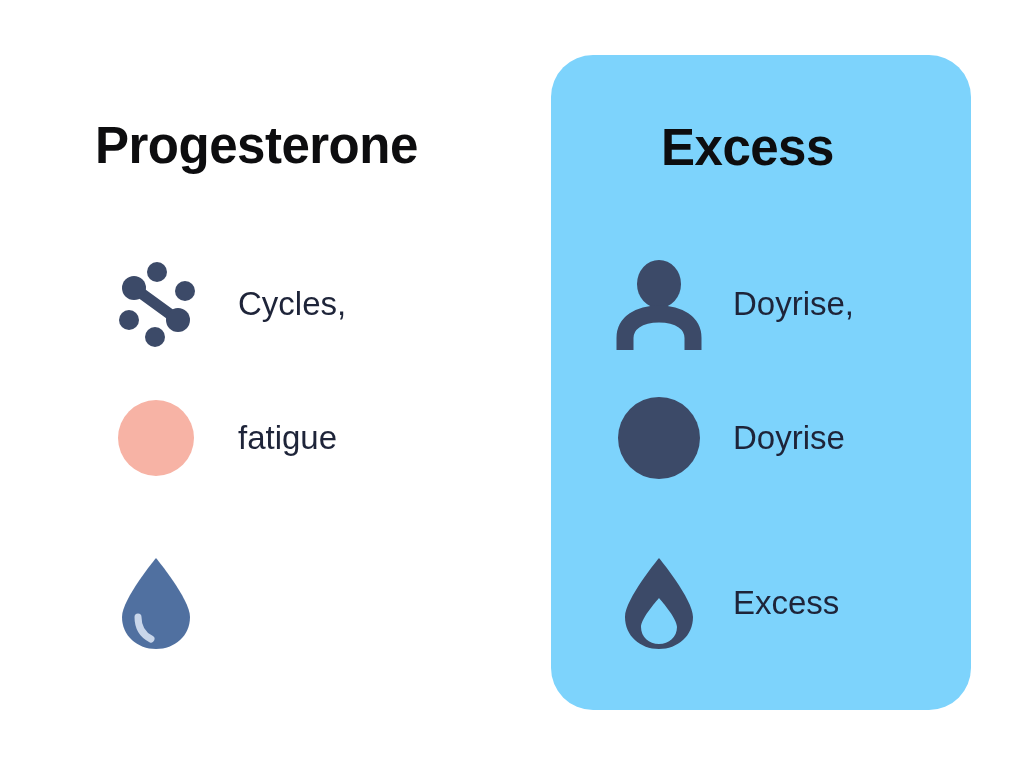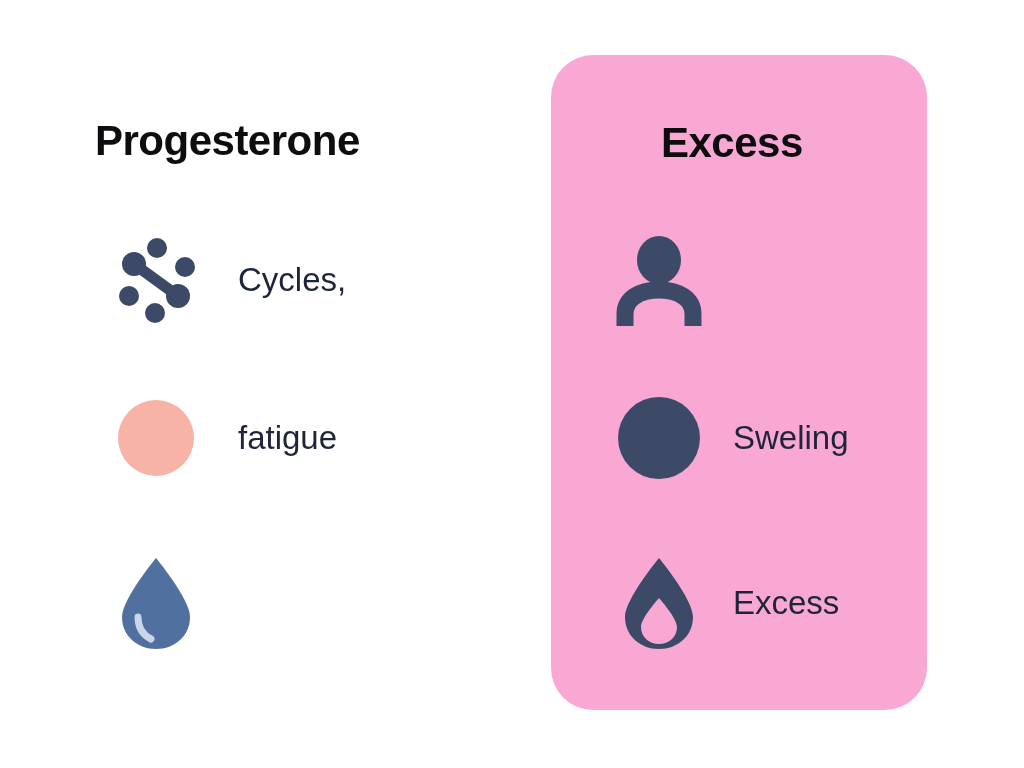--- a/index.html
+++ b/index.html
@@ -31,31 +31,31 @@
   }
 
   .column-left {
     left: 0;
     width: 520px;
   }
 
   .column-right {
     left: 551px;
     top: 55px;
-    width: 376px;
+    width: 420px;
     height: 655px;
     border-radius: 42px;
-    background: #f9a8d4;
+    background: #7dd3fc;
   }
 
   
   .panel-title {
     position: absolute;
     font-weight: 700;
-    font-size: 42px;
+    font-size: 51px;
     letter-spacing: -0.5px;
     color: #0d0d0f;
     white-space: nowrap;
     line-height: 1;
   }
   .title-left  { left: 95px; top: 120px; }
   .title-right { left: 110px; top: 122px; }
 
   
   .rows {
@@ -63,21 +63,21 @@
     left: 0;
     top: 0;
     width: 100%;
   }
   .row {
     position: absolute;
     display: flex;
     align-items: center;
     height: 96px;
   }
-  .row-1 { top: 232px; }
+  .row-1 { top: 256px; }
   .row-2 { top: 390px; }
   .row-3 { top: 555px; }
 
   .rows-left  .row { left: 108px; }
   .rows-right .row { left: 60px; }
 
   .icon-slot {
     width: 96px;
     height: 96px;
     flex: 0 0 96px;
@@ -167,27 +167,28 @@
 
     <div class="rows rows-right" style="top:-55px;">
 
       <div class="row row-1">
         <span class="icon-slot">
           <svg width="84" height="92" viewBox="0 0 84 92" aria-hidden="true">
             <ellipse cx="42" cy="26" rx="22" ry="24" fill="#3c4a68"></ellipse>
             <path d="M8 92 L8 80 C8 65 22 56 42 56 C62 56 76 65 76 80 L76 92" fill="none" stroke="#3c4a68" stroke-width="17" stroke-linecap="butt"></path>
           </svg>
         </span>
+        <span class="row-label">Doyrise,</span>
       </div>
 
       <div class="row row-2">
         <span class="icon-slot">
           <span class="dot-circle circle-navy"></span>
         </span>
-        <span class="row-label">Sweling</span>
+        <span class="row-label">Doyrise</span>
       </div>
 
       <div class="row row-3">
         <span class="icon-slot">
           <svg width="80" height="96" viewBox="0 0 80 96" aria-hidden="true">
             <path fill="#3c4a68" fill-rule="evenodd" d="M40 3 C40 3 74 44 74 62 C74 80.8 58.8 94 40 94
                      C21.2 94 6 80.8 6 62 C6 44 40 3 40 3 Z
                      M40 43 C40 43 58 63 58 72 C58 82 50 89 40 89
                      C30 89 22 82 22 72 C22 63 40 43 40 43 Z"></path>
           </svg>

